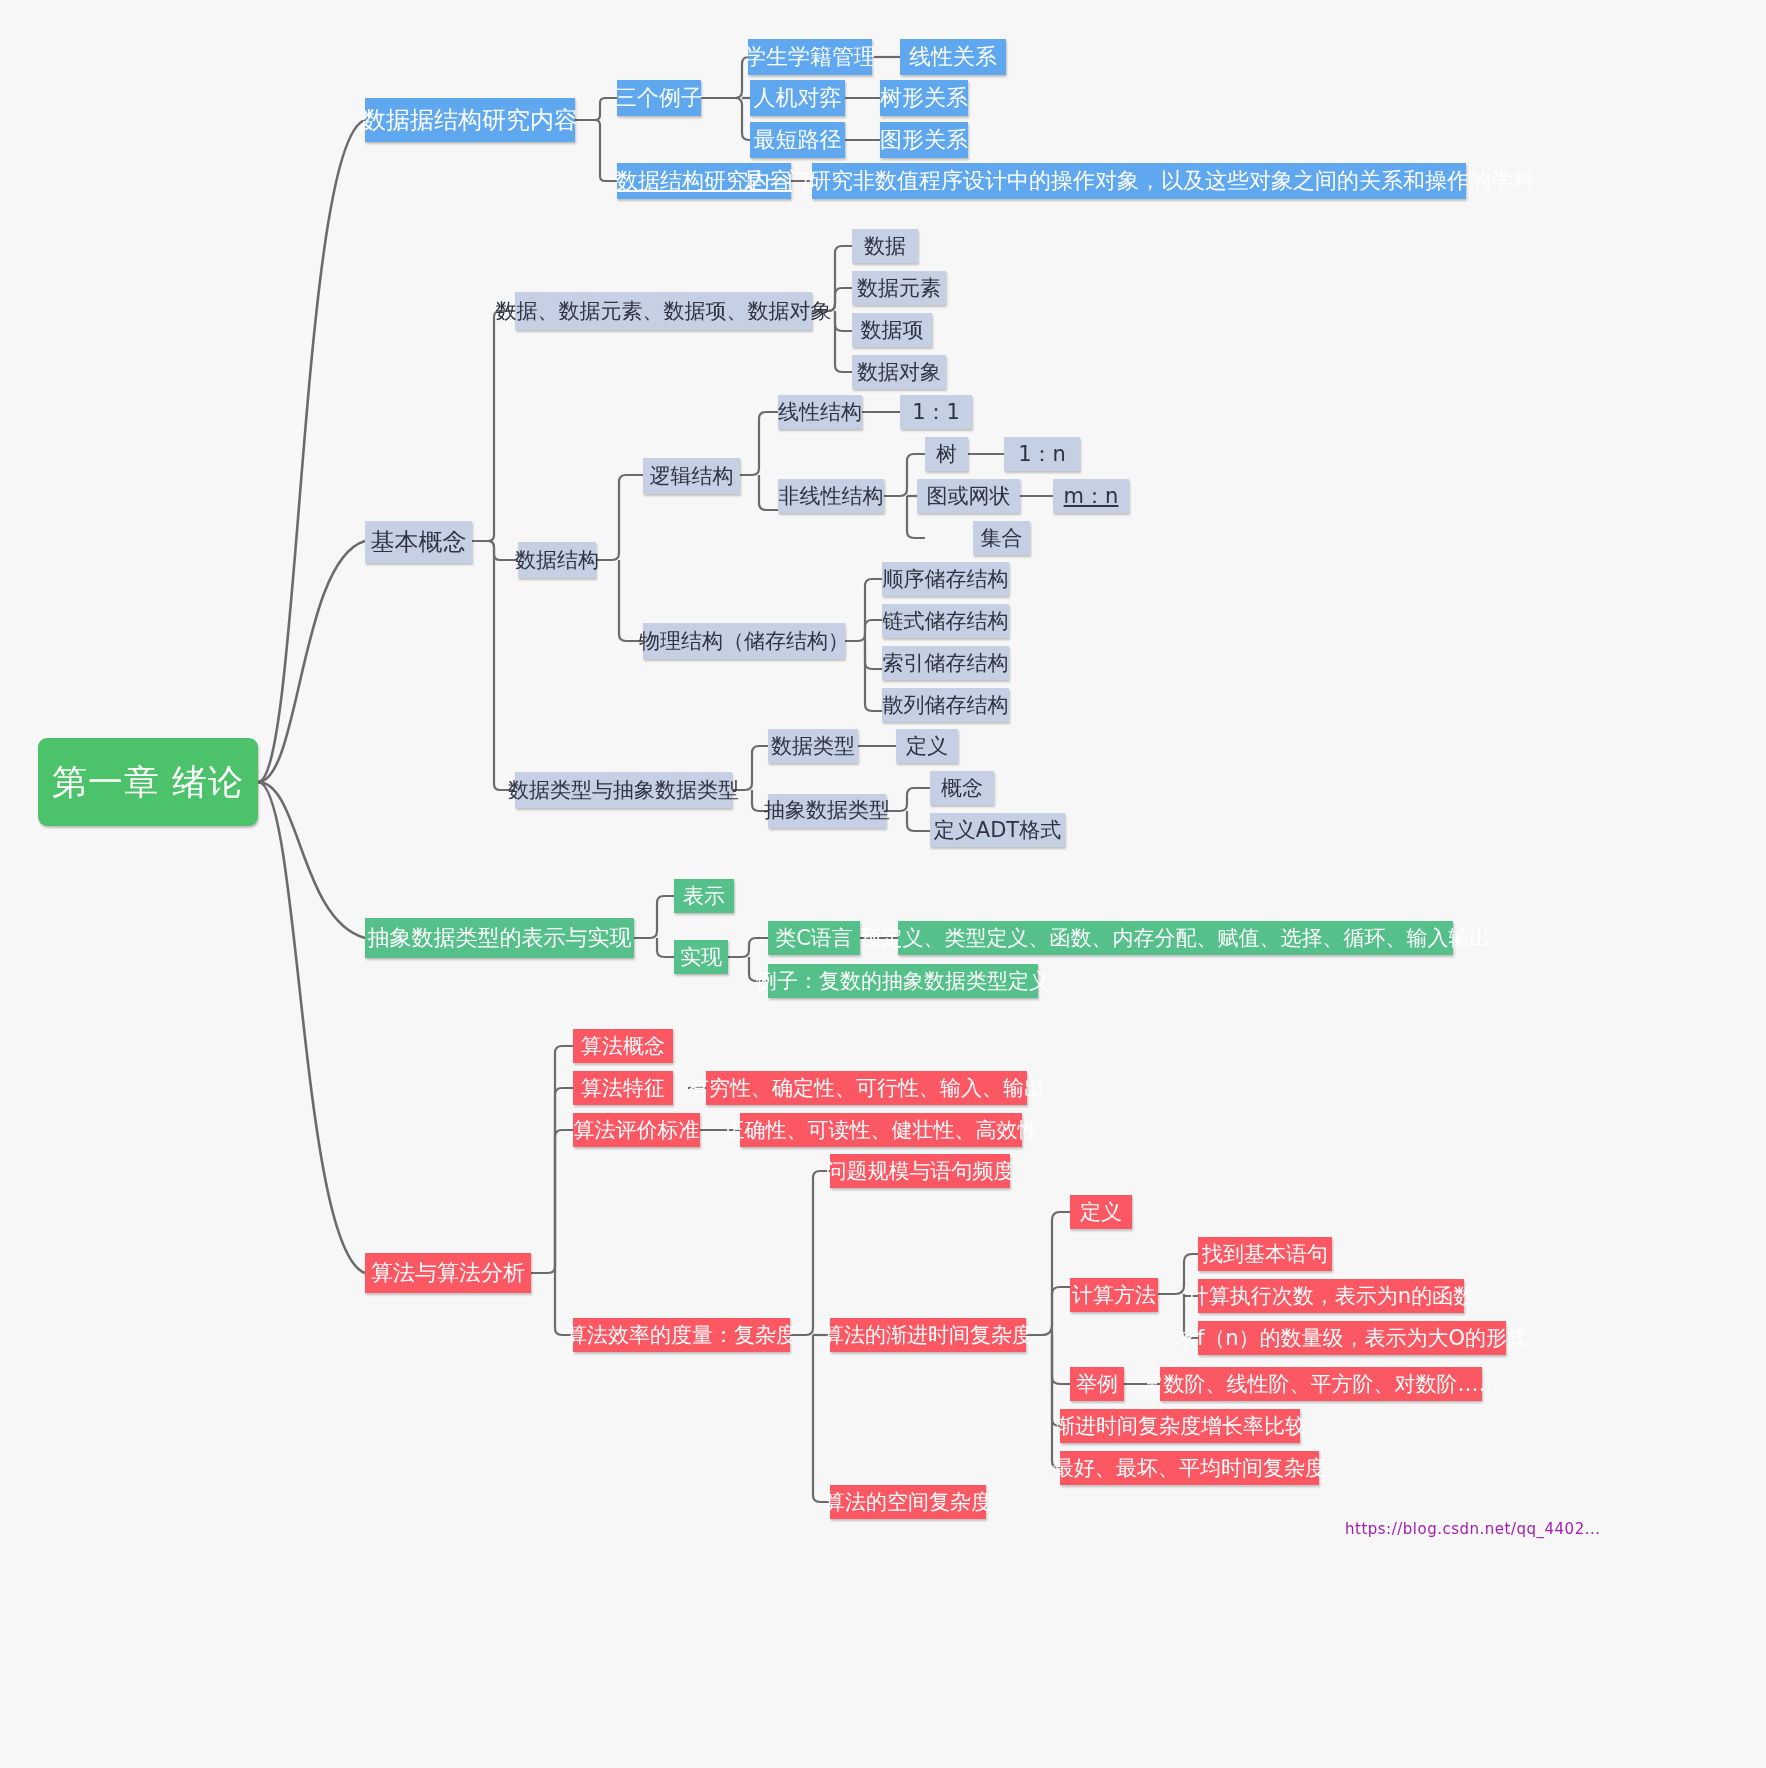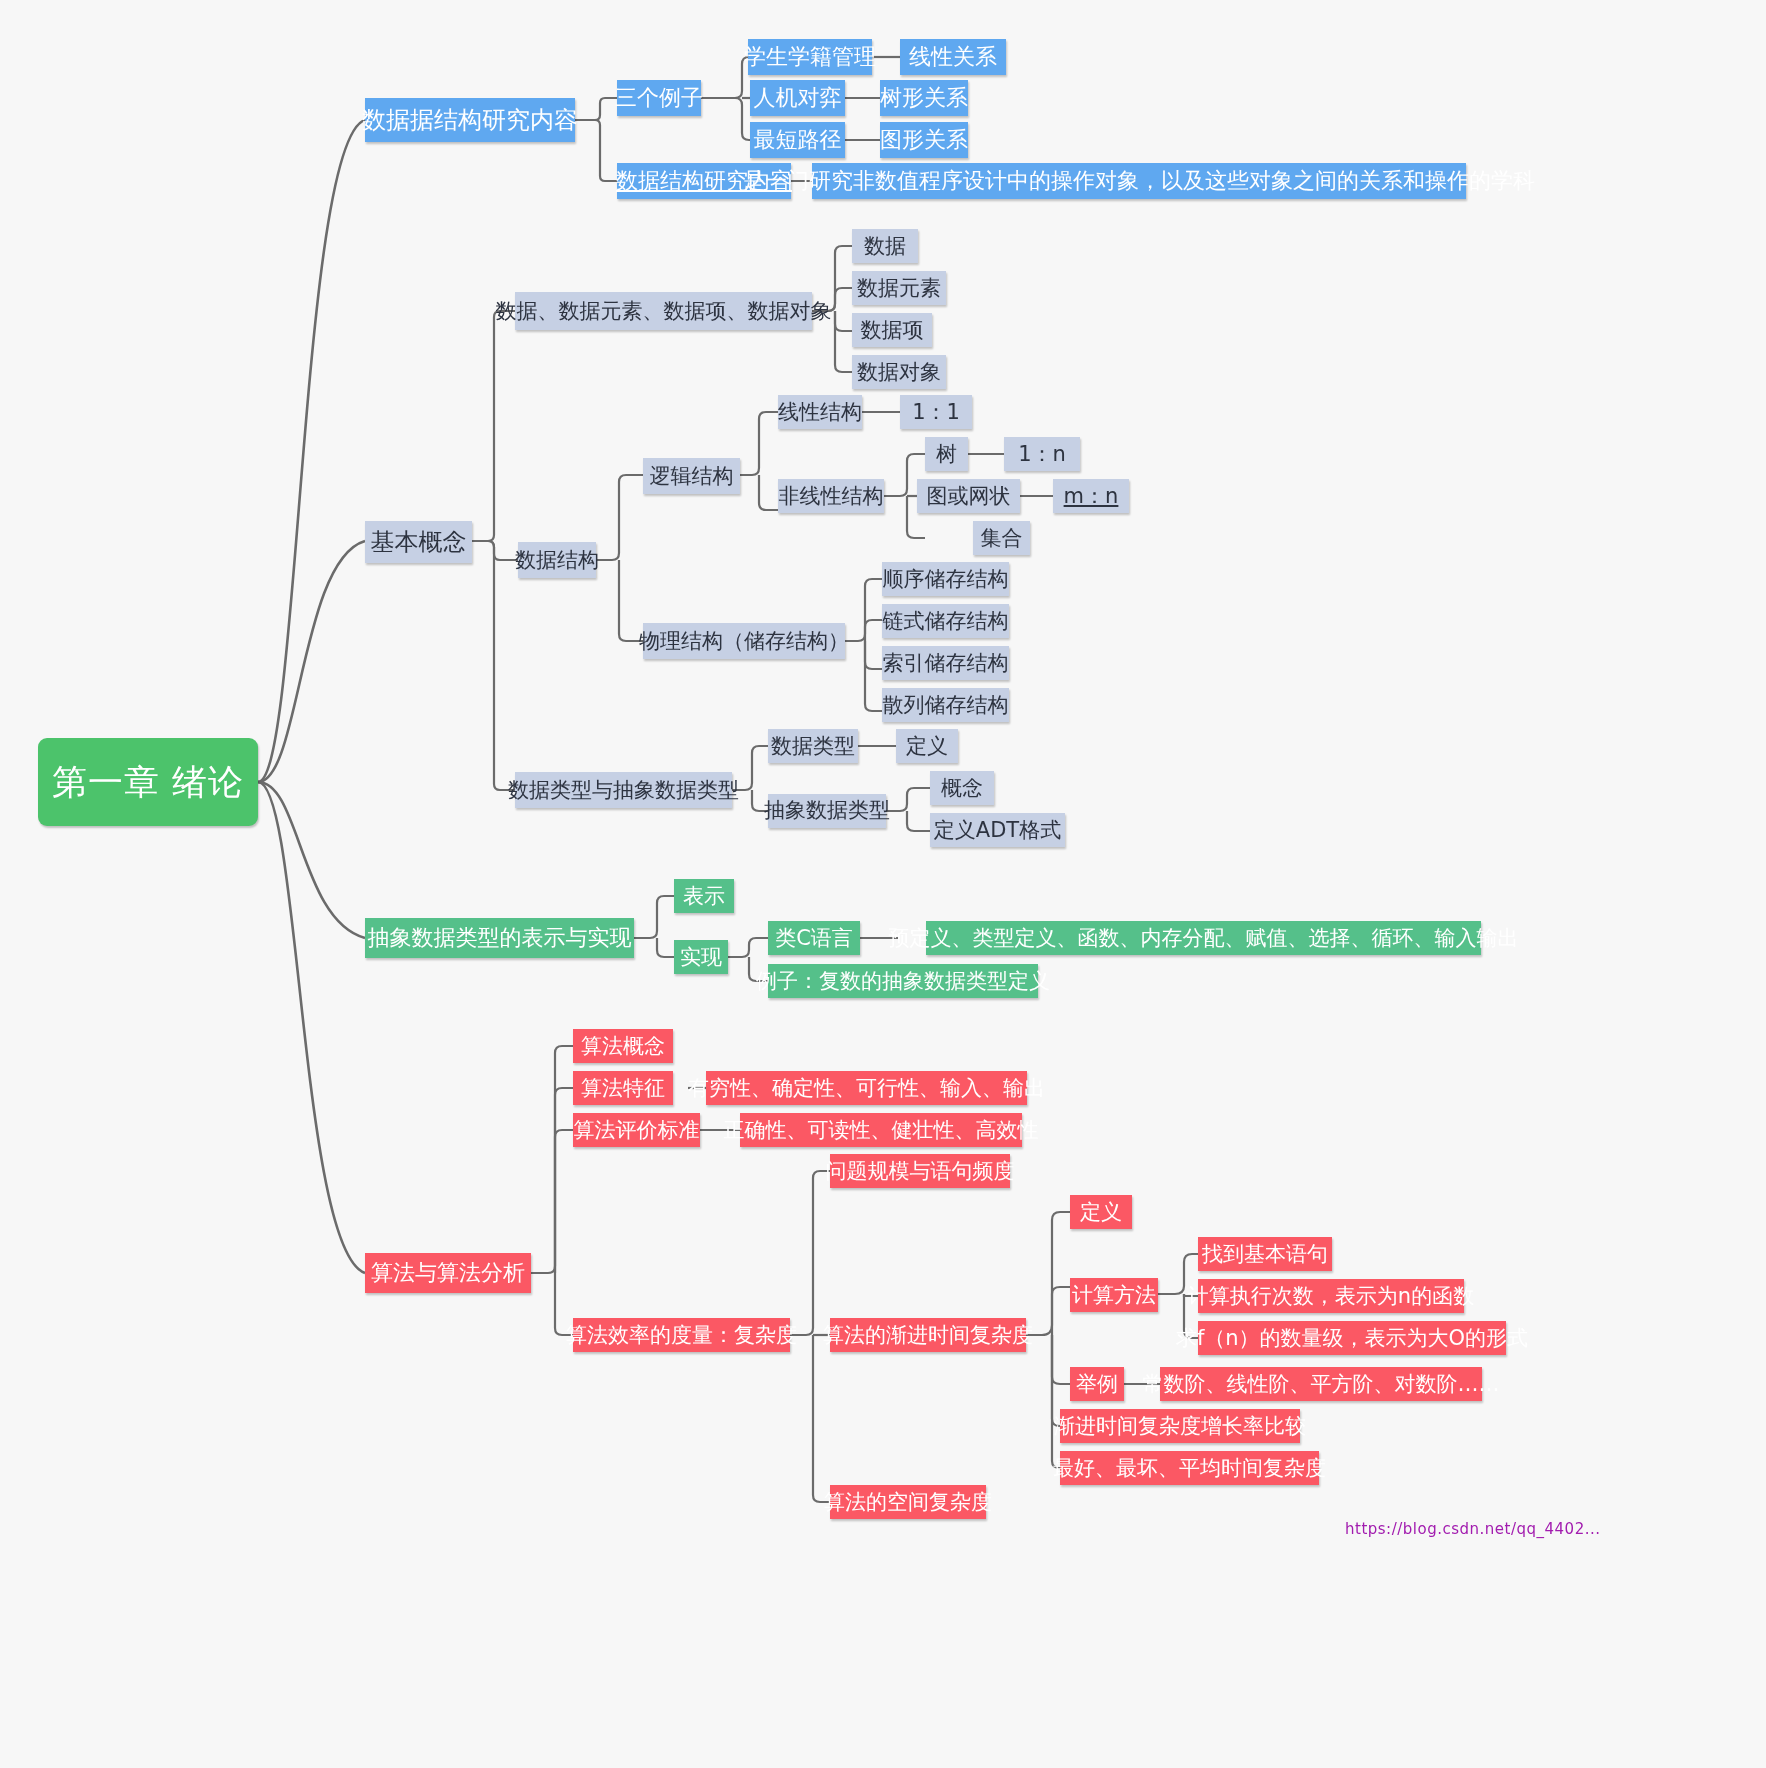--- a/index.html
+++ b/index.html
@@ -289,21 +289,21 @@
   </div>
   <div class="node grn" style="left:674px; top:879px; width:60px; height:34px;">
     <span>表示</span>
   </div>
   <div class="node grn" style="left:674px; top:940px; width:54px; height:34px;">
     <span>实现</span>
   </div>
   <div class="node grn" style="left:768px; top:921px; width:92px; height:34px;">
     <span>类C语言</span>
   </div>
-  <div class="node grn" style="left:898px; top:921px; width:555px; height:34px;margin-left:28px;">
+  <div class="node grn" style="left:898px; top:921px; width:555px; height:34px;">
     <span>预定义、类型定义、函数、内存分配、赋值、选择、循环、输入输出</span>
   </div>
   <div class="node grn" style="left:768px; top:964px; width:270px; height:34px;">
     <span>例子：复数的抽象数据类型定义</span>
   </div>
 
   <svg id="edges4" style="position:absolute;left:0;top:0;width:1766px;height:1768px;pointer-events:none;" viewBox="0 0 1766 1768">
     <g fill="none" stroke="#6b6b6b" stroke-width="2.2">
 
       <path d="M531 1273 H 548 Q 555 1273 555 1266 V 1053 Q 555 1046 562 1046 H 573"></path>

